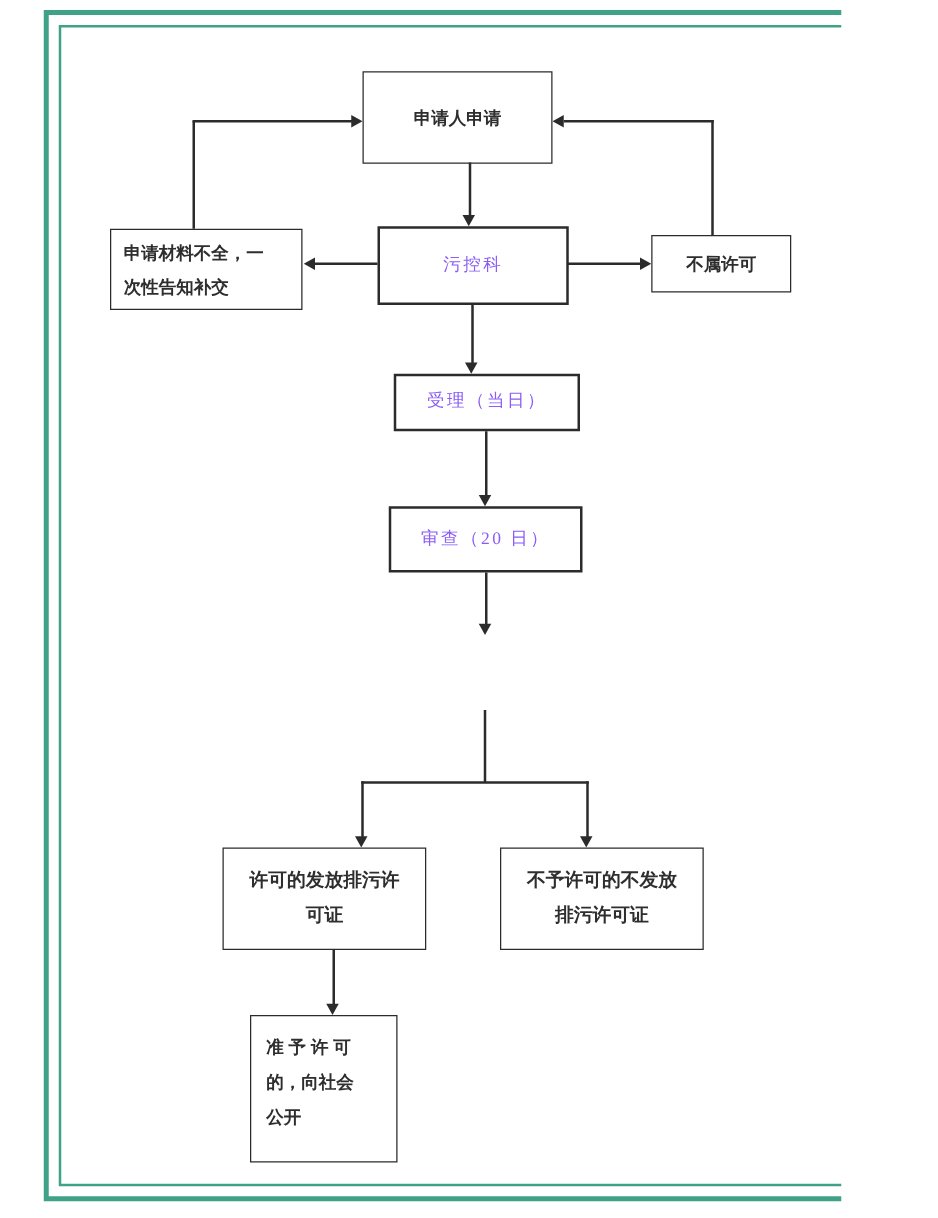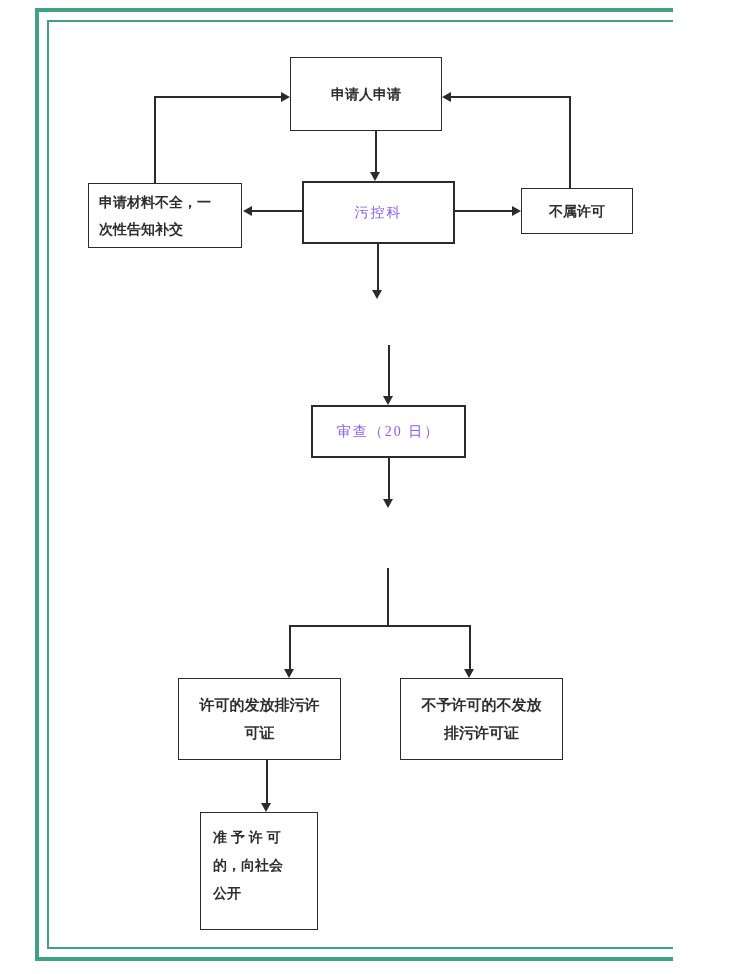--- a/index.html
+++ b/index.html
@@ -40,20 +40,21 @@
 
   <div class="box" style="left:290px; top:57px; width:152px; height:74px;">申请人申请</div>
 
   <div class="box big" style="left:302px; top:181px; width:153px; height:63px;">污控科</div>
 
   <div class="box" style="left:521px; top:188px; width:112px; height:46px;">不属许可</div>
 
   <div class="box left-text" style="left:88px; top:183px; width:154px; height:65px; line-height:27px;">申请材料不全，一
 次性告知补交</div>
 
+  <div class="box big" style="left:315px; top:299px; width:149px; height:46px;">受理（当日）</div>
 
   <div class="box big" style="left:311px; top:405px; width:155px; height:53px;">审查（20 日）</div>
 
 
   <div class="box" style="left:178px; top:678px; width:163px; height:82px; font-size:15px; line-height:28px;">许可的发放排污许
 可证</div>
 
   <div class="box" style="left:400px; top:678px; width:163px; height:82px; font-size:15px; line-height:28px;">不予许可的不发放
 排污许可证</div>
 

